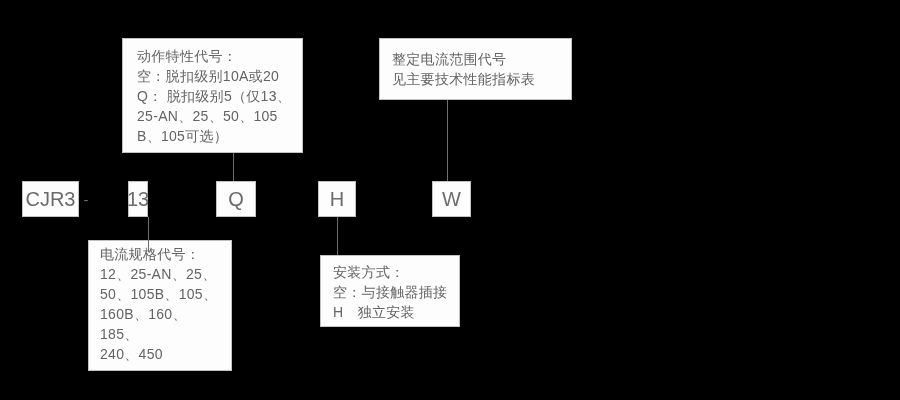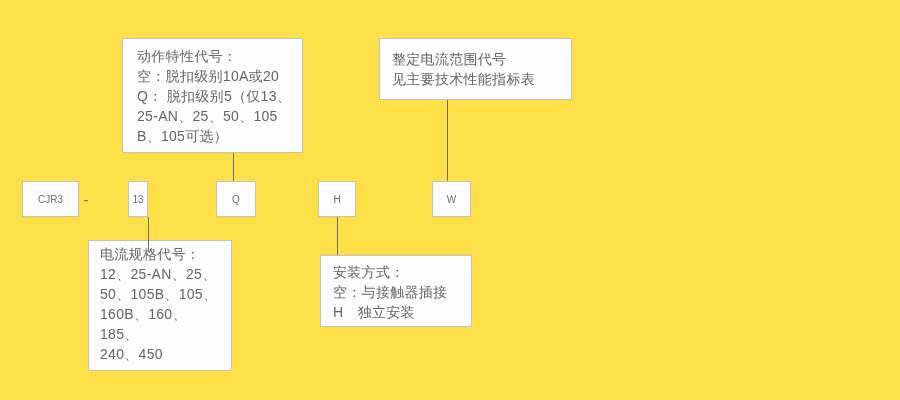--- a/index.html
+++ b/index.html
@@ -5,41 +5,41 @@
   html, body {
     margin: 0;
     padding: 0;
     background: #fdfdfd;
     font-family: "Liberation Sans", "DejaVu Sans", sans-serif;
   }
   .stage {
     position: relative;
     width: 900px;
     height: 400px;
-    background: #fde047;
+    background: #000000;
     overflow: hidden;
   }
   .callout {
     position: absolute;
     box-sizing: border-box;
     border: 1px solid #c1c1c1;
     background: #fdfdfd;
     color: #646464;
     font-size: 14px;
     line-height: 20px;
     white-space: pre-line;
     letter-spacing: 0.3px;
   }
   .codebox {
     position: absolute;
     box-sizing: border-box;
     border: 1px solid #c1c1c1;
     background: #fdfdfd;
     color: #6b6b6b;
-    font-size: 10px;
+    font-size: 20px;
     display: flex;
     align-items: center;
     justify-content: center;
   }
   .dash {
     position: absolute;
     color: #6b6b6b;
     font-size: 15px;
     display: flex;
     align-items: center;
@@ -47,21 +47,21 @@
   }
   .vline {
     position: absolute;
     width: 1px;
     background: #6e6e6e;
   }
   
   #c-action  { left: 122px; top: 38px;  width: 181px; height: 115px; padding: 7px 6px 0 14px; }
   #c-setting { left: 379px; top: 38px;  width: 193px; height: 62px;  padding: 10px 6px 0 12px; }
   #c-current { left: 88px;  top: 240px; width: 144px; height: 131px; padding: 3px 6px 14px 11px; }
-  #c-mount   { left: 320px; top: 255px; width: 152px; height: 72px;  padding: 6px 6px 0 12px; }
+  #c-mount   { left: 320px; top: 255px; width: 140px; height: 72px;  padding: 6px 6px 0 12px; }
   
   #b-model { left: 22px;  top: 181px; width: 57px; height: 36px; }
   #sep     { left: 80px;  top: 181px; width: 12px; height: 36px; }
   #b-0     { left: 128px; top: 181px; width: 20px; height: 36px; }
   #b-1     { left: 216px; top: 181px; width: 40px; height: 36px; }
   #b-2     { left: 318px; top: 181px; width: 38px; height: 36px; }
   #b-3     { left: 432px; top: 181px; width: 39px; height: 36px; }
   
   #l-q  { left: 233px; top: 153px; height: 28px; }
   #l-w  { left: 447px; top: 100px; height: 81px; }

